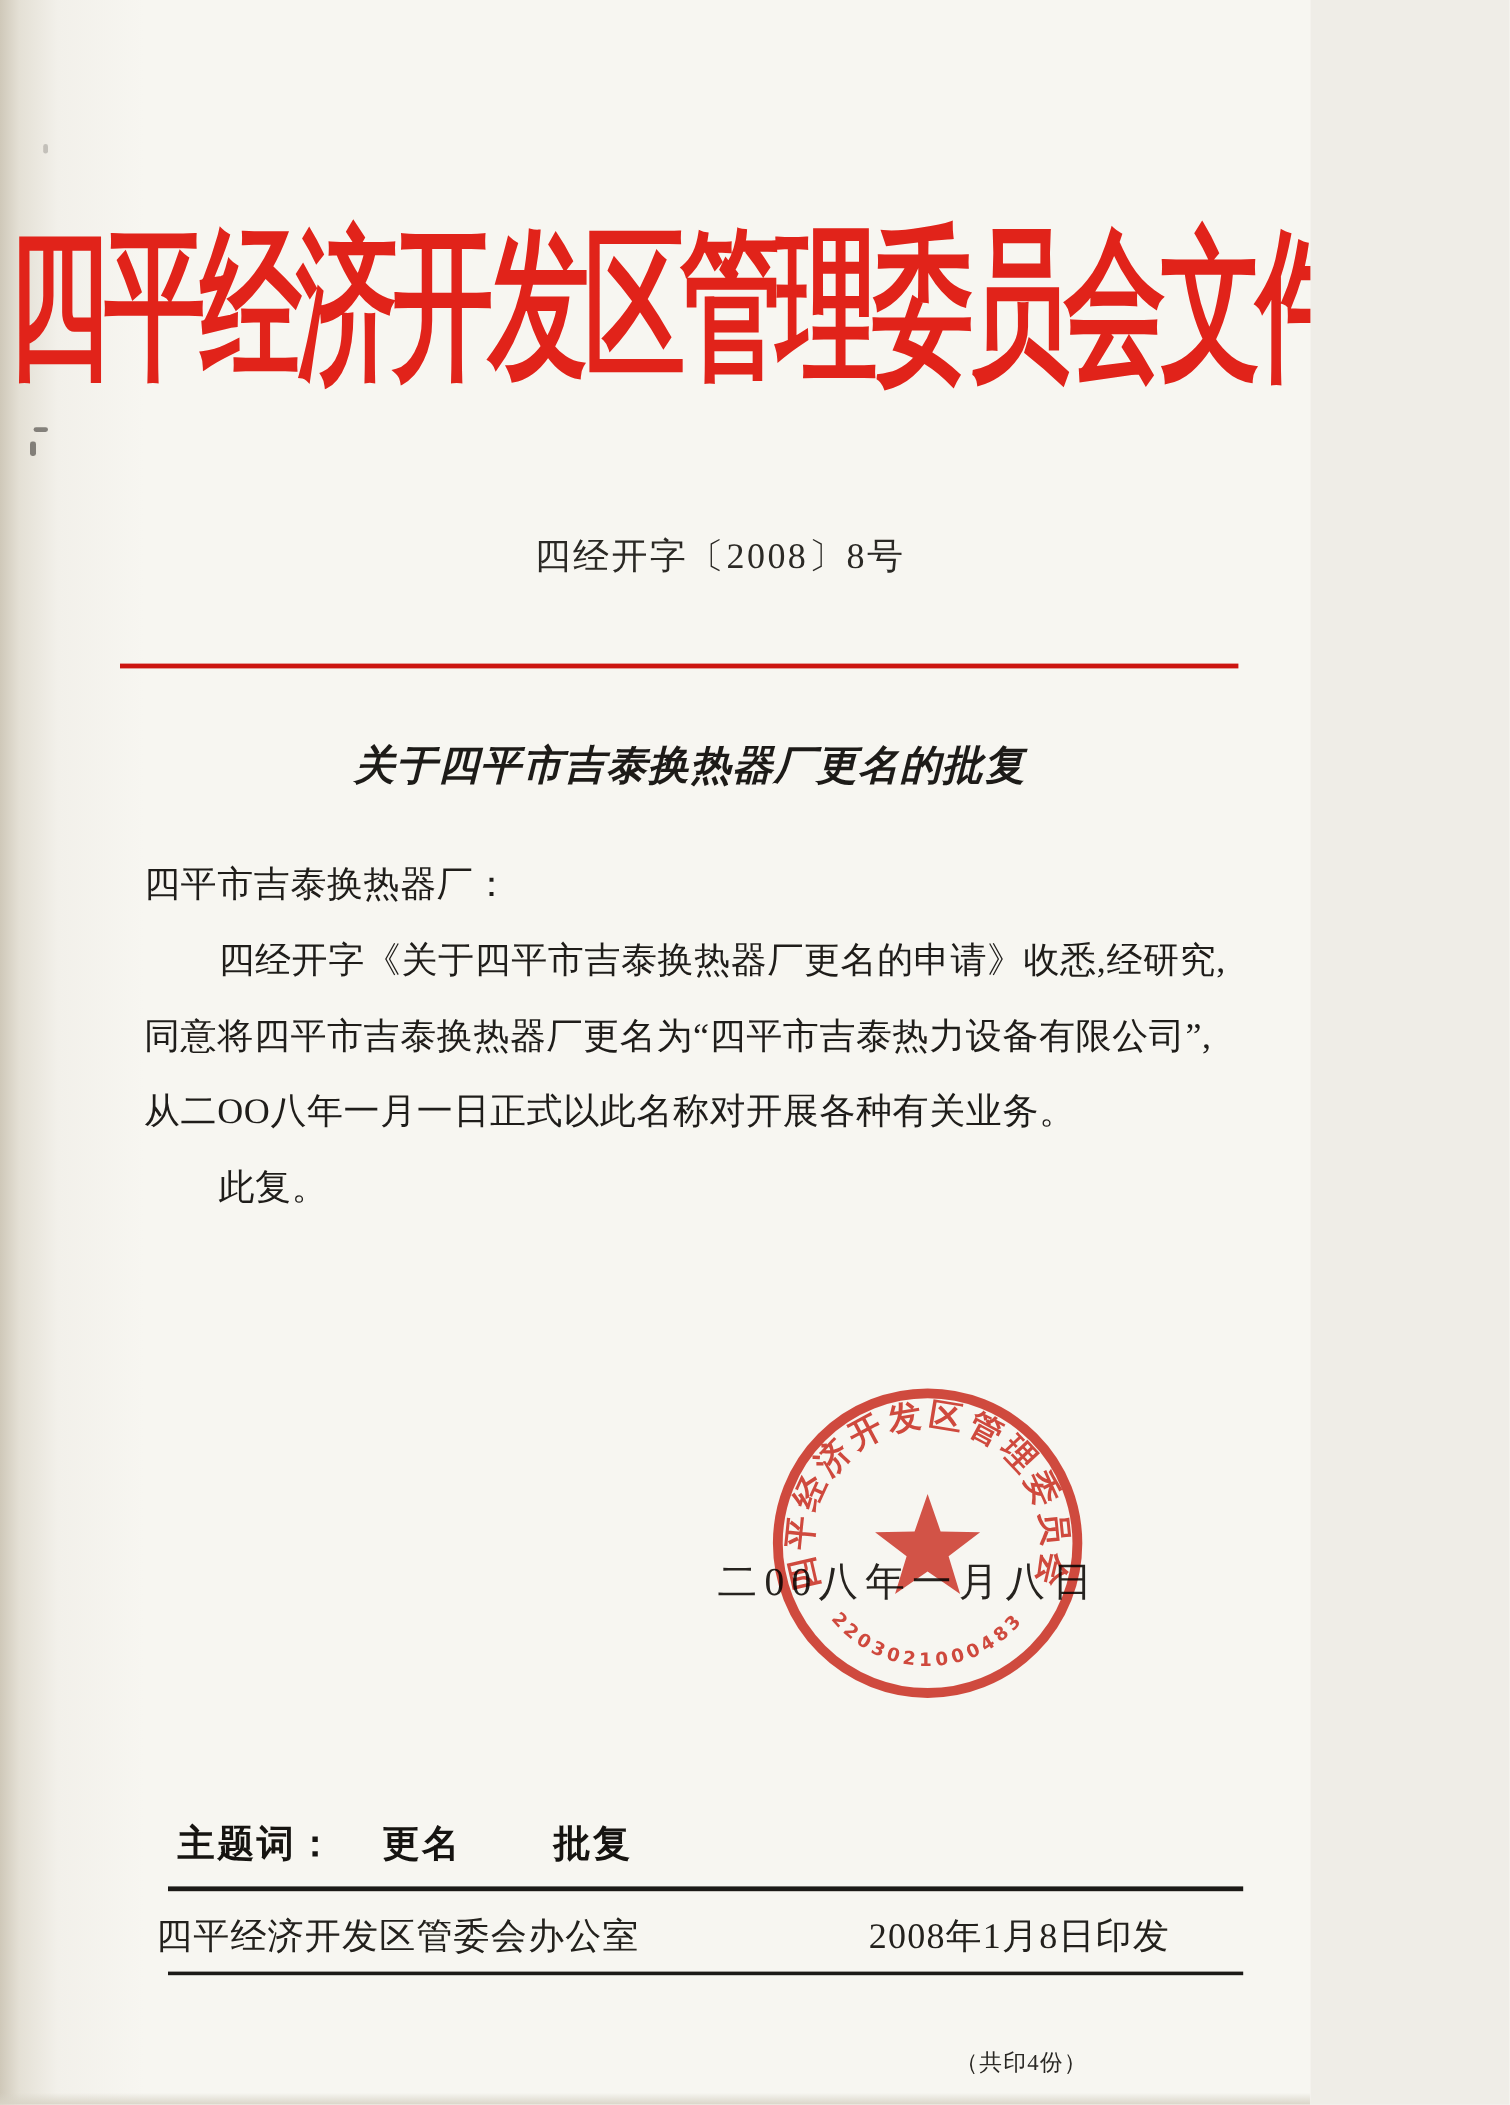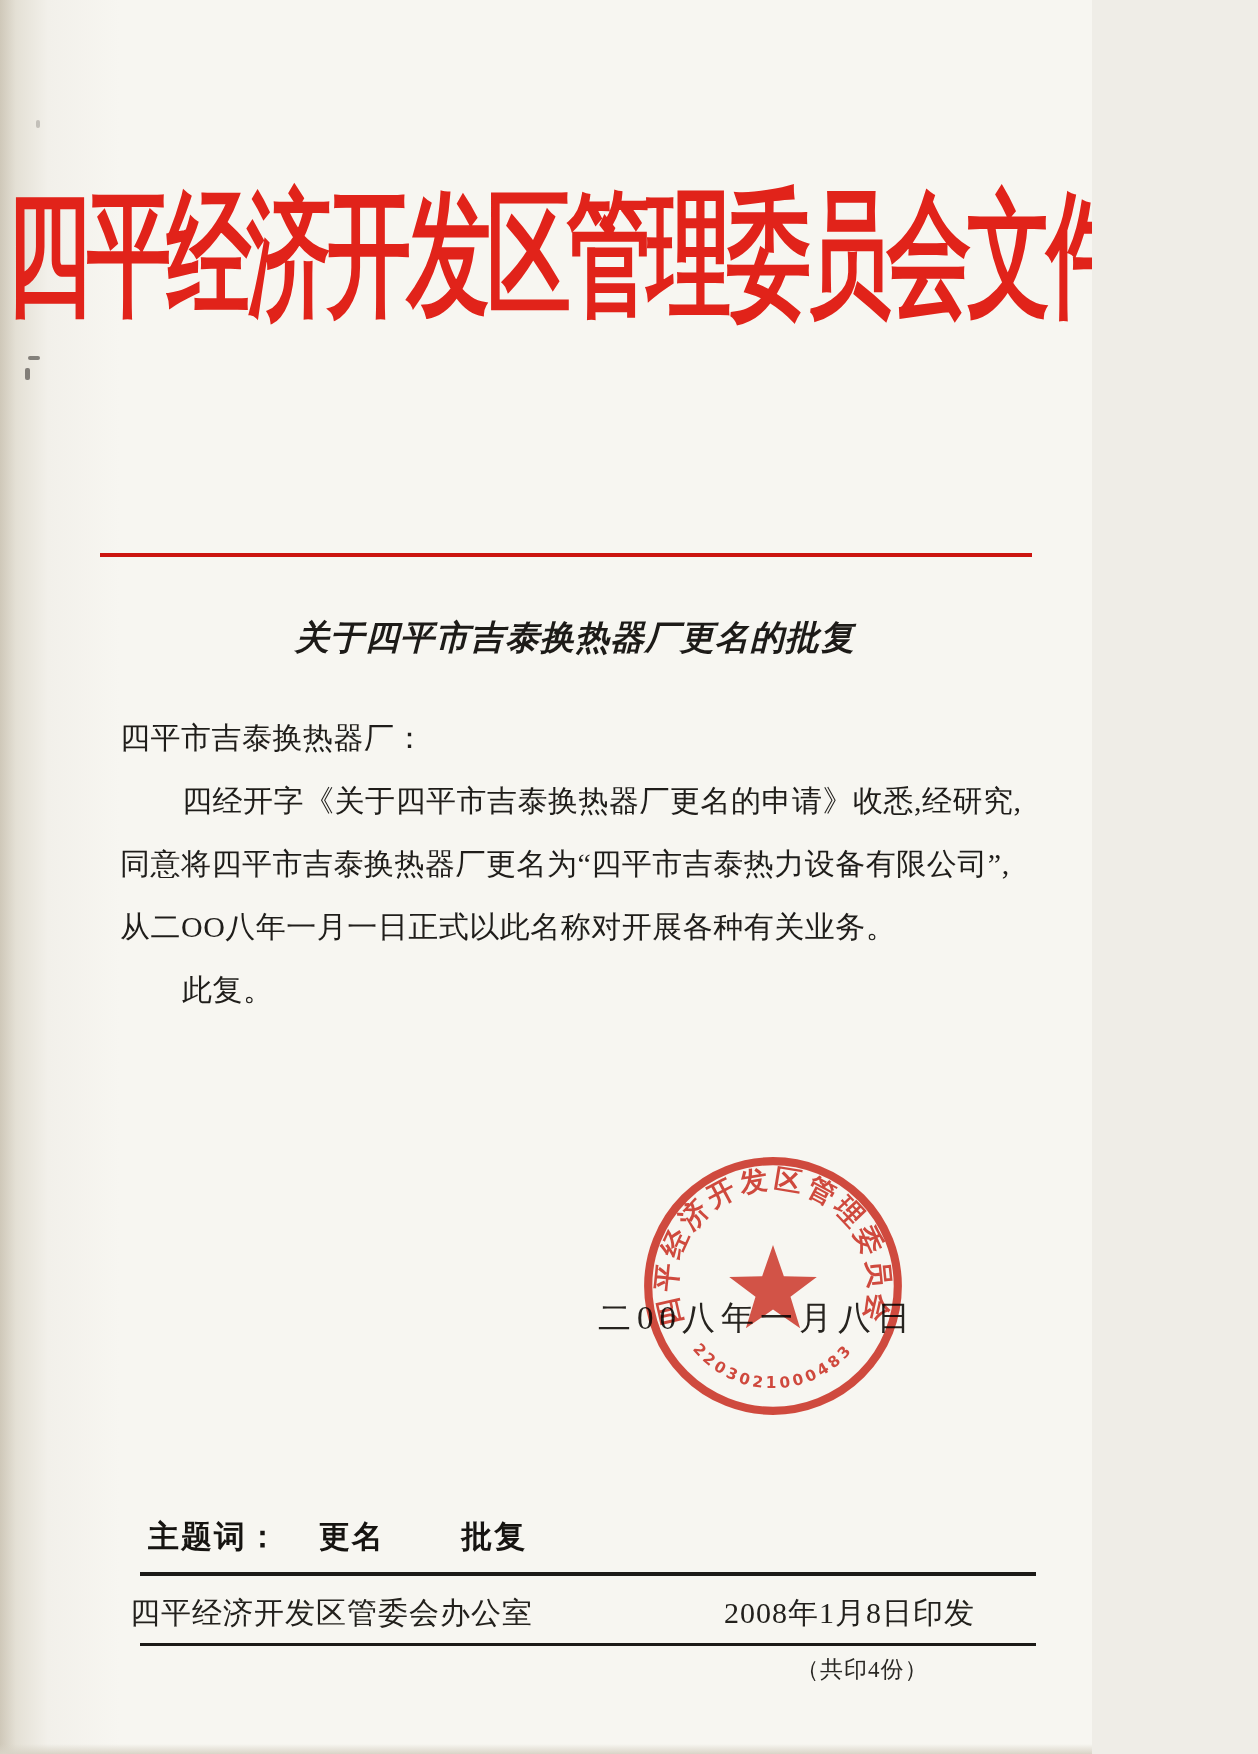--- a/index.html
+++ b/index.html
@@ -73,37 +73,38 @@
   .footer-rule-2{position:absolute;top:1643px;left:140px;width:896px;height:3px;background:#1c1a17;}
   .footer-office{
     position:absolute;top:1593px;left:130px;
     font-size:30px;color:#23211d;letter-spacing:1px;white-space:nowrap;
   }
   .footer-print-date{
     position:absolute;top:1593px;left:724px;
     font-size:30px;color:#23211d;letter-spacing:1px;white-space:nowrap;
   }
   .footer-copies{
-    position:absolute;top:1654px;left:796px;
-    font-size:23px;color:#2a2824;letter-spacing:1px;white-space:nowrap;
+    position:absolute;top:1706px;left:796px;
+    font-size:19px;color:#2a2824;letter-spacing:1px;white-space:nowrap;
   }
 </style>
 </head>
 <body>
 
 <div class="page">
 
   <div class="scan-mark" style="left:28px;top:356px;width:12px;height:4px;"></div>
   <div class="scan-mark" style="left:25px;top:368px;width:5px;height:12px;"></div>
   <div class="scan-mark" style="left:36px;top:120px;width:4px;height:8px;opacity:.4;"></div>
   <div class="red-smudge" style="left:1096px;top:686px;width:8px;height:48px;"></div>
   <div class="red-smudge" style="left:1099px;top:740px;width:5px;height:14px;opacity:.5;"></div>
 
   <div class="header-title">四平经济开发区管理委员会文件</div>
 
+  <div class="doc-number">四经开字〔2008〕8号</div>
 
   <div class="red-rule"></div>
 
   <div class="doc-title">关于四平市吉泰换热器厂更名的批复</div>
 
   <div class="body-block">
     <div class="line">四平市吉泰换热器厂：</div>
     <div class="line indent">四经开字《关于四平市吉泰换热器厂更名的申请》收悉,经研究,</div>
     <div class="line">同意将四平市吉泰换热器厂更名为“四平市吉泰热力设备有限公司”,</div>
     <div class="line">从二OO八年一月一日正式以此名称对开展各种有关业务。</div>

